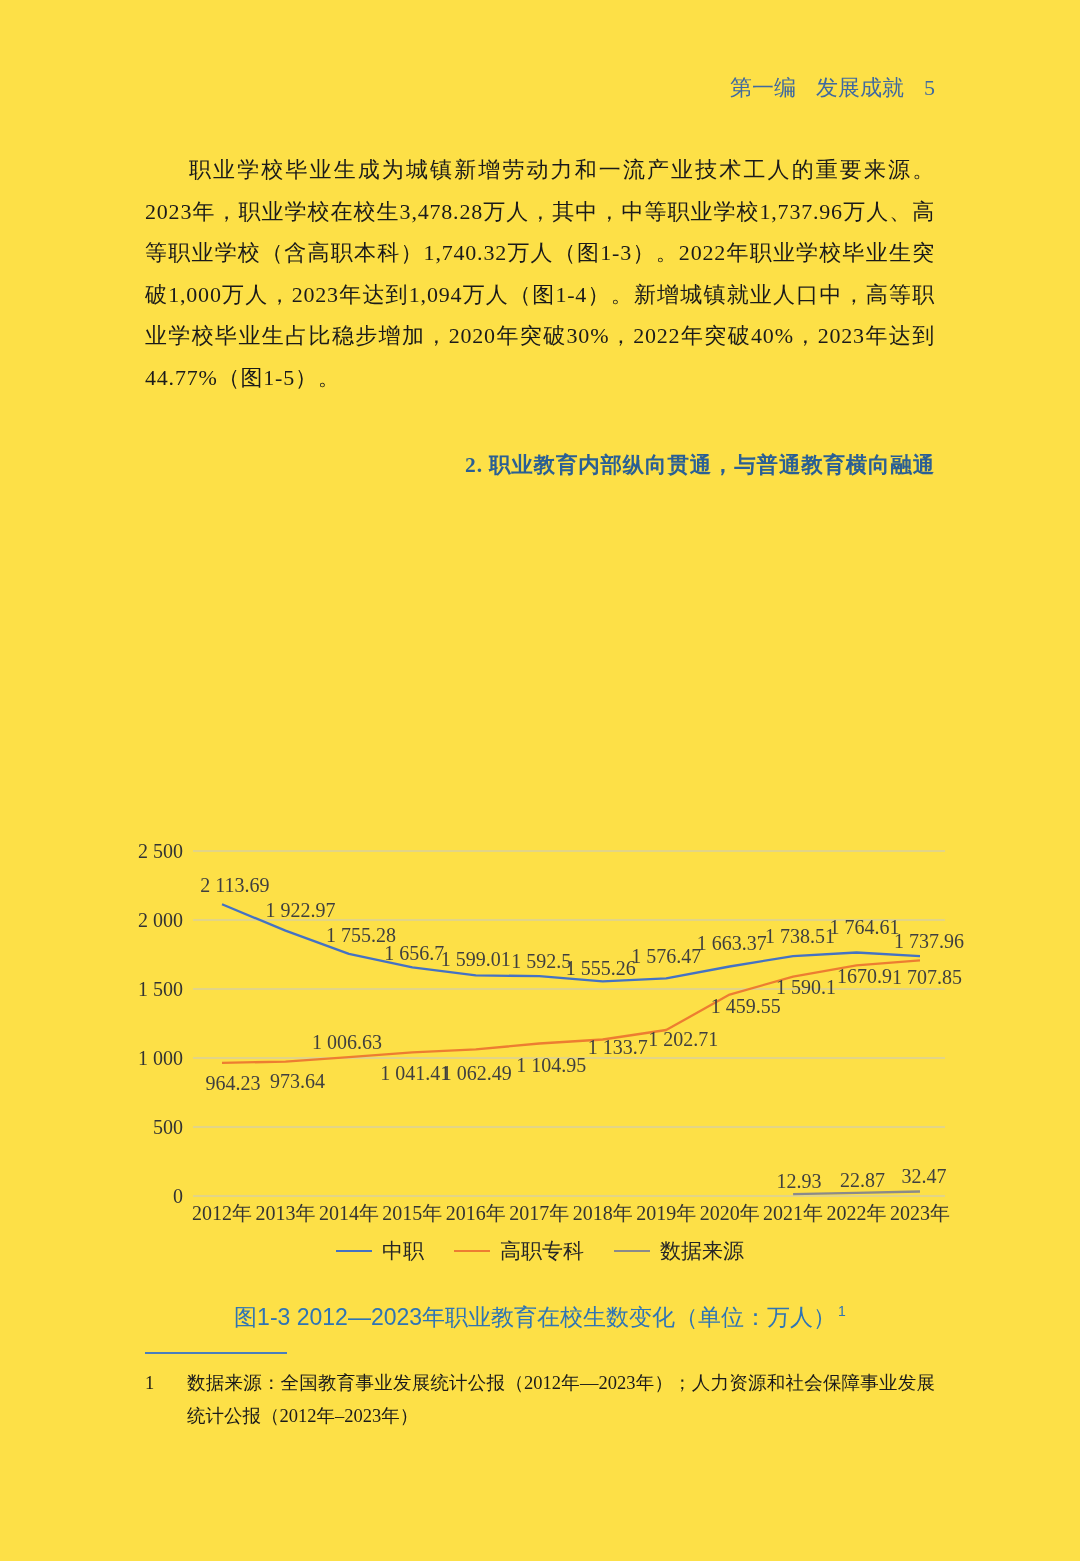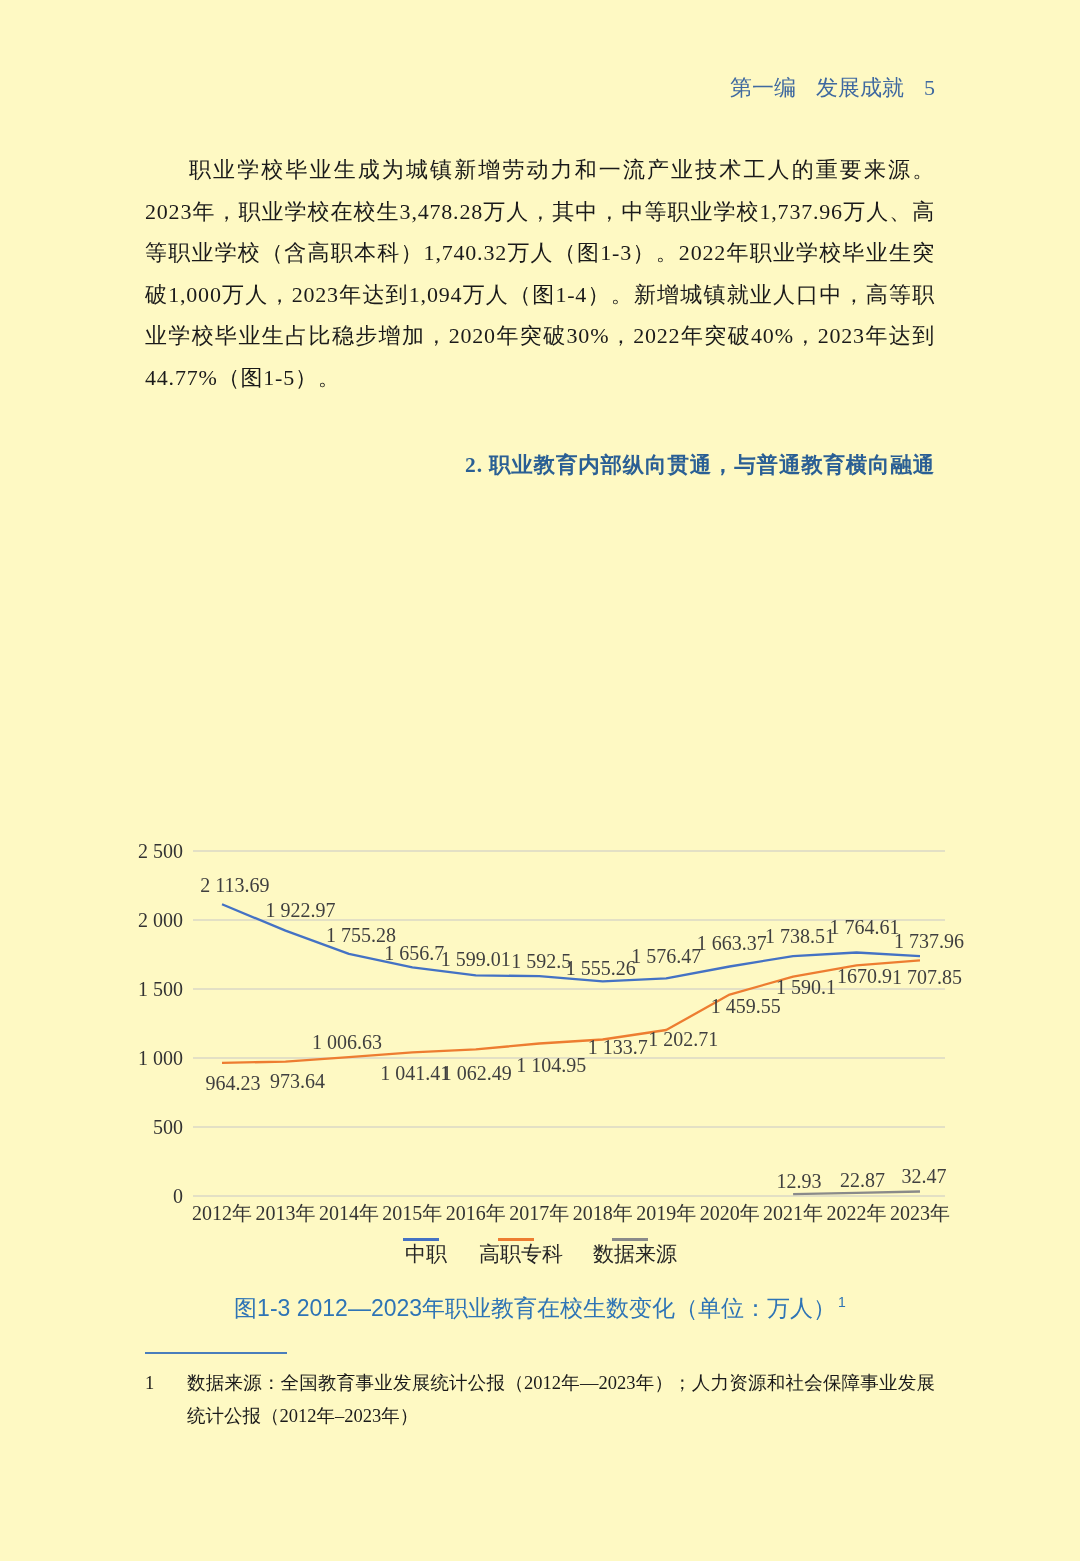--- a/index.html
+++ b/index.html
@@ -1,17 +1,17 @@
 <!DOCTYPE html>
 <html><head>
 <meta charset="utf-8">
 <style>
   html,body{margin:0;padding:0;background:#ffffff;}
   .page{
-    position:relative;width:1080px;height:1561px;background:#fef9c3;
+    position:relative;width:1080px;height:1561px;background:#fde047;
     font-family:"Liberation Serif","DejaVu Serif",serif;color:#1a1a1a;overflow:hidden;
   }
   .page-header{
     position:absolute;top:73px;right:145px;font-size:22px;color:#3f69a0;
   }
   .page-header .hgap{display:inline-block;width:20px;}
   .content{position:absolute;left:145px;top:149px;width:790px;}
   p.body-para{
     margin:0;font-size:22px;line-height:41.6px;text-align:justify;
     text-indent:2em;letter-spacing:0.8px;
@@ -20,24 +20,24 @@
   h3.section-heading{
     margin:51px 0 7px 0;font-size:21.5px;line-height:30px;color:#2a5f94;
     text-indent:2em;font-weight:bold;letter-spacing:0.8px;text-align:right;
   }
   figure.fig{position:absolute;left:0;top:838px;width:1080px;margin:0;}
   svg.chart{display:block;}
   .chart-legend{
     display:flex;justify-content:center;align-items:center;gap:30px;
     margin-top:8px;font-size:21px;color:#262626;line-height:26px;
   }
-  .legend-item{display:flex;align-items:center;flex-direction:column;}
+  .legend-item{display:flex;align-items:center;}
   .legend-swatch{display:inline-block;width:36px;height:2.5px;margin-right:10px;}
   figcaption.figure-caption{
-    margin-top:20px;text-align:center;font-size:23px;color:#2e74b5;
+    margin-top:32px;text-align:center;font-size:23px;color:#2e74b5;
     font-family:"Liberation Sans","DejaVu Sans",sans-serif;line-height:30px;
   }
   .caption-sup{font-size:14px;vertical-align:super;margin-left:2px;}
   footer.footnote-area{position:absolute;left:145px;top:1352px;width:790px;}
   .footnote-rule{width:142px;height:2px;background:#4a7ebb;margin-bottom:13px;}
   .footnote{display:flex;font-size:18.5px;line-height:33px;color:#1a1a1a;}
   .fn-marker{width:42px;flex:none;}
   .fn-text{flex:1;text-align:justify;}
   .ytick,.xtick{font-family:"Liberation Serif","DejaVu Serif",serif;font-size:20px;fill:#333333;}
   .dlabel{font-family:"Liberation Serif","DejaVu Serif",serif;font-size:20px;fill:#3f3f3f;}

